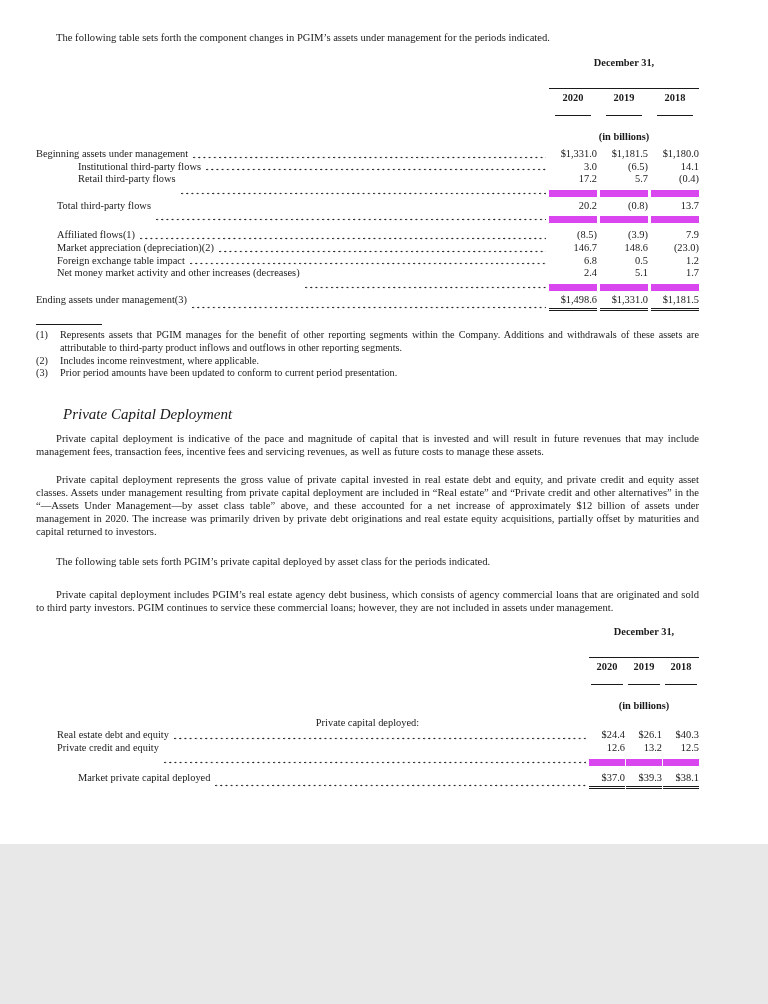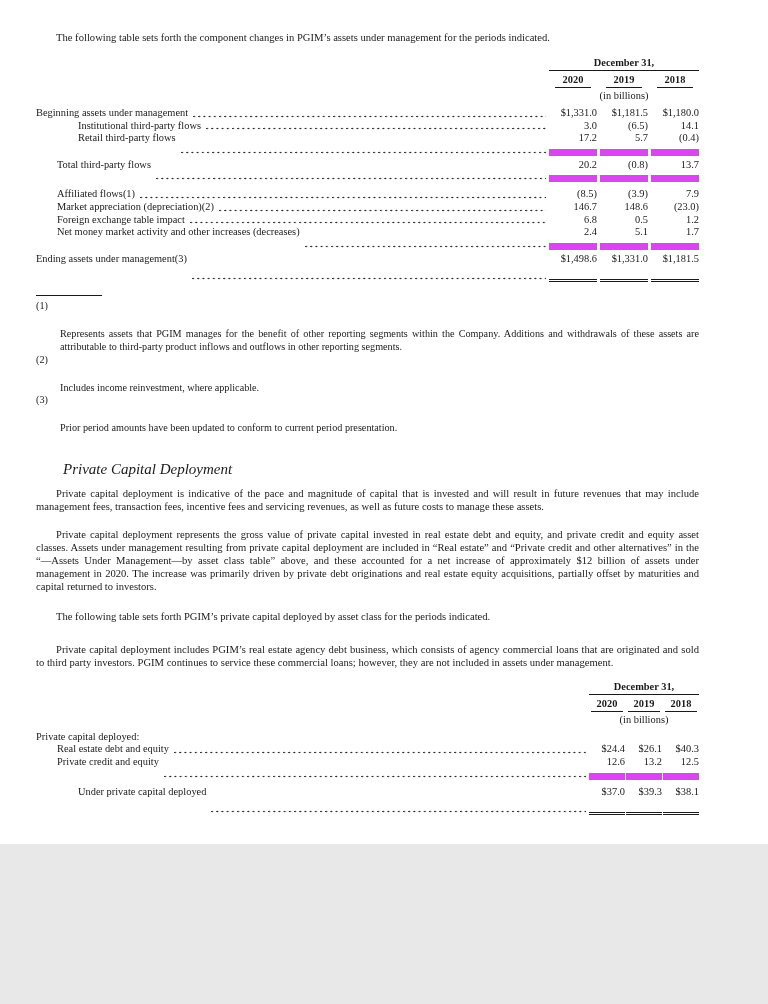--- a/index.html
+++ b/index.html
@@ -12,56 +12,56 @@
   .content { position:absolute; left:36px; top:31px; width:663px; }
 
   p.body { font-size:10.6px; line-height:13px; text-align:justify; text-indent:20px; }
 
   
   .fintable { font-size:10.4px; }
   .thead { display:flex; justify-content:flex-end; }
   .valarea { text-align:center; }
   .t1 .valarea { width:150px; }
   .t2 .valarea { width:110px; }
-  .date-label { font-weight:bold; border-bottom:1px solid #1a1a1a; padding-bottom:2px; line-height:11px; }
+  .date-label { font-weight:bold; border-bottom:1px solid #1a1a1a; padding-bottom:20px; line-height:11px; }
   .years { display:flex; margin-top:3px; }
   .t1 .ycell { width:48px; }
   .t1 .ycell + .ycell { margin-left:3px; }
   .t2 .ycell { width:36px; }
   .t2 .ycell + .ycell { margin-left:1px; }
   .ycell { text-align:center; }
-  .ycell span { display:inline-block; min-width:36px; font-weight:bold; border-bottom:1px solid #1a1a1a; padding-bottom:2px; line-height:11px; }
+  .ycell span { display:inline-block; min-width:36px; font-weight:bold; border-bottom:1px solid #1a1a1a; padding-bottom:12px; line-height:11px; }
   .t2 .ycell span { min-width:32px; }
-  .units { font-weight:normal; margin-top:2px; line-height:12px; }
+  .units { font-weight:bold; margin-top:15px; line-height:12px; }
 
   .tbody { margin-top:5px; }
-  .trow { display:flex; align-items:baseline; line-height:12.6px; }
+  .trow { display:flex; align-items:baseline; line-height:12.6px;justify-content:center; }
   .rlabel { white-space:nowrap; }
   .i1 { padding-left:21px; }
   .i2 { padding-left:42px; }
   .bold { font-weight:normal; }
   .leader { flex:1 1 auto; align-self:flex-end; height:3px; min-width:8px; margin:0 3px 2px 5px;
     background-image:radial-gradient(circle at 1.2px 1.5px, #2e2e2e 0.8px, transparent 1.05px);
     background-size:5.2px 3px; background-repeat:repeat-x; }
   .t1 .val { width:48px; }
   .t1 .val + .val { margin-left:3px; }
   .t2 .val { width:36px; }
   .t2 .val + .val { margin-left:1px; }
   .val { text-align:right; white-space:nowrap; flex:none; }
   .u  .val { border-bottom:7px solid #d946ef; padding-bottom:4px; }
-  .uu .val { border-bottom:3px double #1a1a1a; padding-bottom:14px; }
+  .uu .val { border-bottom:3px double #1a1a1a; padding-bottom:2px; }
   .gt5 { margin-top:3px; }
   .gt6 { margin-top:6px; }
 
   
   .fnrule { width:66px; border-top:1px solid #1a1a1a; margin-top:13px; }
   .footnotes { margin-top:4px; font-size:10.2px; line-height:12.6px; }
   .fn { display:flex; }
   .fn .marker { width:24px; flex:none; }
-  .fn .ftext { flex:1; text-align:justify;margin-top:28px; }
+  .fn .ftext { flex:1; text-align:justify; }
 
   
   .sec-heading { font-style:italic; font-size:15px; padding-left:27px; margin-top:27px; line-height:14px; }
   .mt11 { margin-top:11px; }
   .mt15 { margin-top:15px; }
   .mt20 { margin-top:20px; }
   .mt17 { margin-top:17px; }
   .mt13 { margin-top:13px; }
   .mt12 { margin-top:12px; }
 
@@ -204,21 +204,21 @@
           <span class="val">$40.3</span>
         </div>
         <div class="trow u">
           <span class="rlabel i1">Private credit and equity</span>
           <span class="leader"></span>
           <span class="val">12.6</span>
           <span class="val">13.2</span>
           <span class="val">12.5</span>
         </div>
         <div class="trow uu gt6">
-          <span class="rlabel i2">Under private capital deployed</span>
+          <span class="rlabel i2">Market private capital deployed</span>
           <span class="leader"></span>
           <span class="val">$37.0</span>
           <span class="val">$39.3</span>
           <span class="val">$38.1</span>
         </div>
       </div>
     </div>
 
   </div>
 

